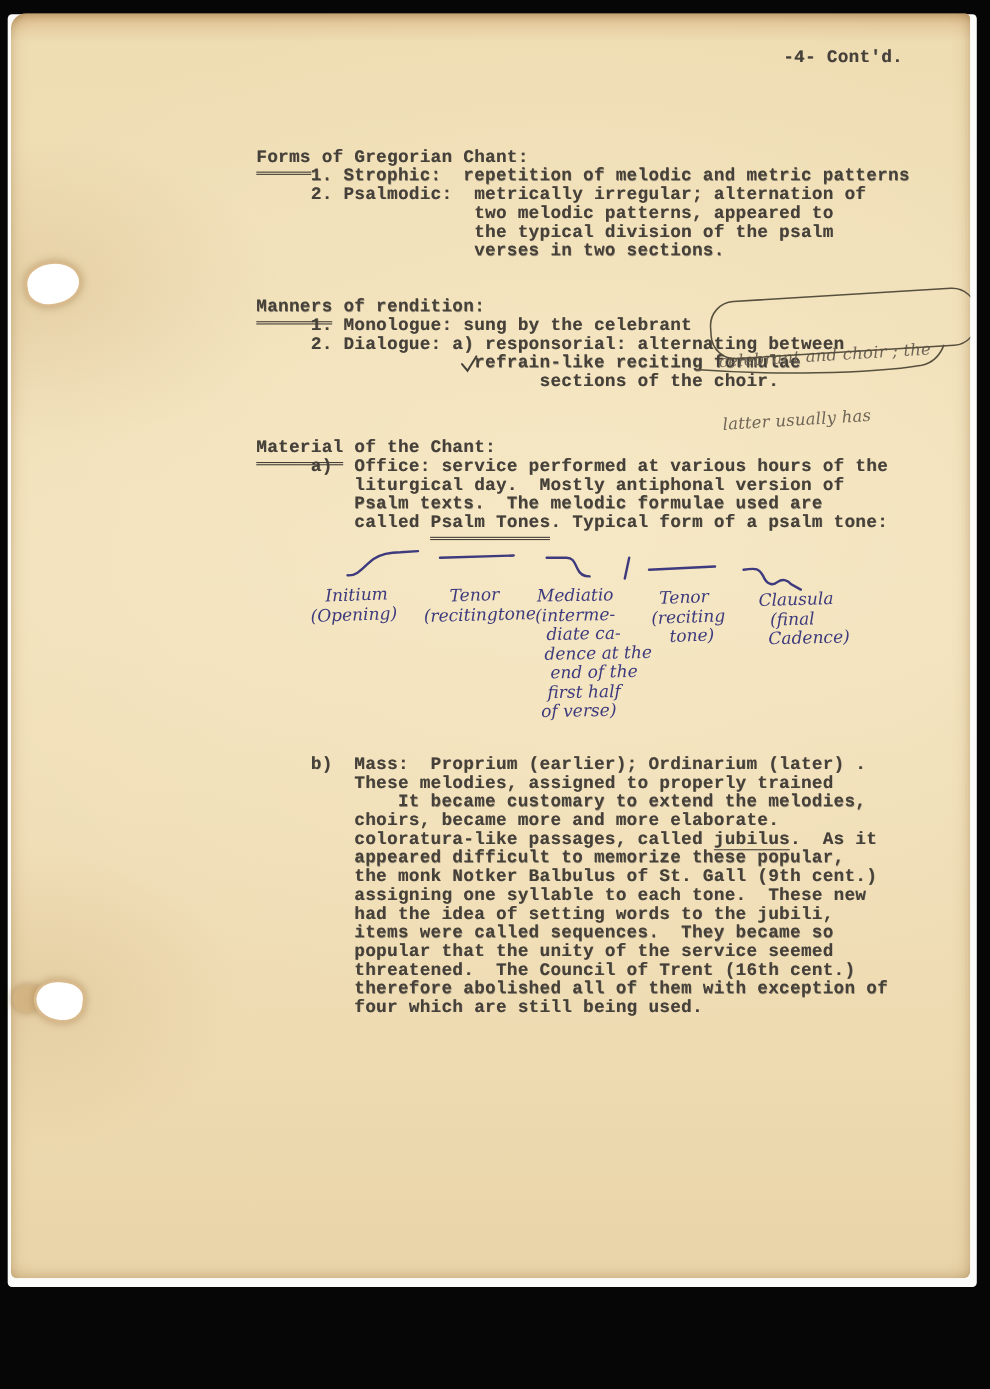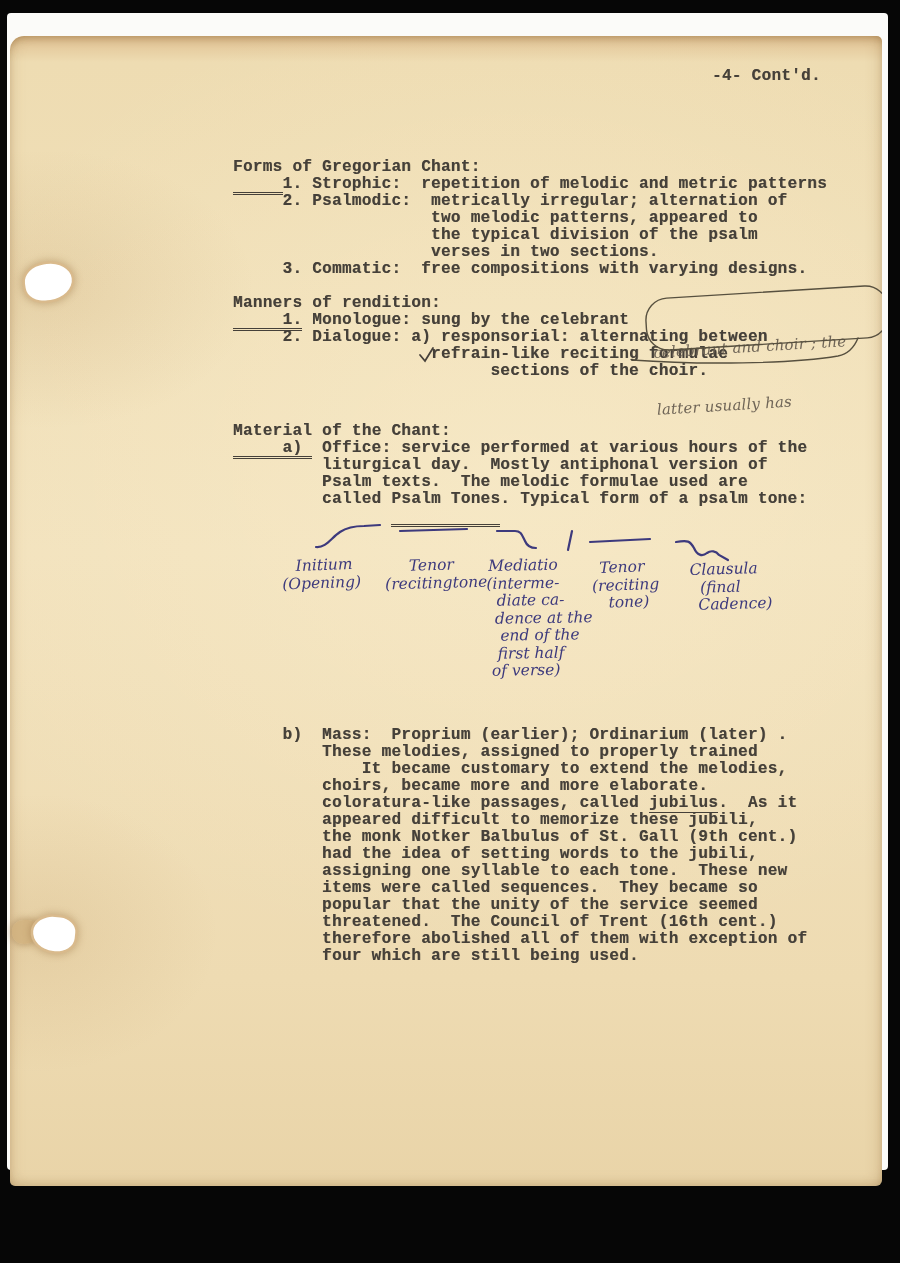--- a/index.html
+++ b/index.html
@@ -18,31 +18,30 @@
       radial-gradient(900px 700px at 58% 38%, rgba(255,244,214,0.35), rgba(255,244,214,0) 70%),
       radial-gradient(300px 200px at 4% 22%, rgba(176,134,78,0.18), rgba(176,134,78,0) 70%),
       radial-gradient(260px 200px at 3% 78%, rgba(176,134,78,0.16), rgba(176,134,78,0) 70%),
       linear-gradient(180deg, #dfc091 0px, #eedcb2 26px, #f2e2bd 45%, #eedbb2 82%, #e9d4a8 100%);
     box-shadow:
       inset 0 7px 10px -6px rgba(140,100,50,0.55),
       inset -9px 0 18px -12px rgba(140,100,50,0.45),
       inset 9px 0 18px -13px rgba(140,100,50,0.40),
       inset 0 -8px 16px -10px rgba(140,100,50,0.40);
     border-radius:14px 5px 6px 5px;
-    margin-top:24px;
   }
   .tblock{position:absolute;}
   .tline{
     white-space:pre;
     font-family:"Liberation Mono","DejaVu Sans Mono",monospace;
     font-size:16px;line-height:17px;font-weight:700;
     letter-spacing:0.3px;color:#454039;
     text-shadow:0.4px 0.3px 0.5px rgba(69,64,57,0.55);
   }
-  .u2{border-bottom:3px double currentColor;padding-bottom:16px;}
+  .u2{border-bottom:3px double currentColor;padding-bottom:4px;}
   .u1{border-bottom:1.6px solid currentColor;}
   .hand{
     font-family:"DejaVu Serif","Liberation Serif",serif;
     font-style:italic;color:#3d3a7d;
   }
   .dcol{position:absolute;}
   .dcol .hline{font-size:15.5px;line-height:17.5px;white-space:pre;}
   #dcol1{left:272px;top:521px;transform:rotate(-2deg);}
   #dcol1 .hline:nth-child(1){margin-left:14px;}
   #dcol2{left:375px;top:521px;transform:rotate(-1.5deg);}
@@ -93,21 +92,20 @@
 
   <div class="tblock tline" style="left:702px;top:32px;">-4- Cont'd.</div>
 
   <div class="tblock" style="left:223px;top:123px;">
     <div class="tline"><span class="u2">Forms</span><span> of Gregorian Chant:</span></div>
     <div class="tline">     1. Strophic:  repetition of melodic and metric patterns</div>
     <div class="tline">     2. Psalmodic:  metrically irregular; alternation of</div>
     <div class="tline">                    two melodic patterns, appeared to</div>
     <div class="tline">                    the typical division of the psalm</div>
     <div class="tline">                    verses in two sections.</div>
-    <div class="tline">     3. Commatic:  free compositions with varying designs.</div>
   </div>
 
   <div class="tblock" style="left:223px;top:259px;">
     <div class="tline"><span class="u2">Manners</span><span> of rendition:</span></div>
     <div class="tline">     1. Monologue: sung by the celebrant</div>
     <div class="tline">     2. Dialogue: a) responsorial: alternating between</div>
     <div class="tline">                    refrain-like reciting formulae</div>
     <div class="tline">                          sections of the choir.</div>
   </div>
 
@@ -145,30 +143,30 @@
     <div class="hline">Clausula</div>
     <div class="hline">(final</div>
     <div class="hline">Cadence)</div>
   </div>
 
   <div class="tblock" id="annotation">
     <div>celebrant and choir ; the</div>
     <div>latter usually has</div>
   </div>
 
-  <div class="tblock" style="left:223px;top:691px;">
+  <div class="tblock" style="left:223px;top:675px;">
     <div class="tline">     b)  Mass:  Proprium (earlier); Ordinarium (later) .</div>
     <div class="tline">         These melodies, assigned to properly trained</div>
     <div class="tline">             It became customary to extend the melodies,</div>
     <div class="tline">         choirs, became more and more elaborate.</div>
     <div class="tline"><span>         coloratura-like passages, called </span><span class="u1">jubilus</span><span>.  As it</span></div>
-    <div class="tline">         appeared difficult to memorize these jubili,</div>
+    <div class="tline">         appeared difficult to memorize these popular,</div>
     <div class="tline">         the monk Notker Balbulus of St. Gall (9th cent.)</div>
+    <div class="tline">         assigning one syllable to each tone.  These new</div>
     <div class="tline">         had the idea of setting words to the jubili,</div>
-    <div class="tline">         assigning one syllable to each tone.  These new</div>
     <div class="tline">         items were called sequences.  They became so</div>
     <div class="tline">         popular that the unity of the service seemed</div>
     <div class="tline">         threatened.  The Council of Trent (16th cent.)</div>
     <div class="tline">         therefore abolished all of them with exception of</div>
     <div class="tline">         four which are still being used.</div>
   </div>
 
   <svg id="ink-overlay" width="872" height="1150" viewBox="0 0 872 1150">
 
     <g stroke="#3d3a7d" stroke-width="2.2" fill="none" stroke-linecap="round">

